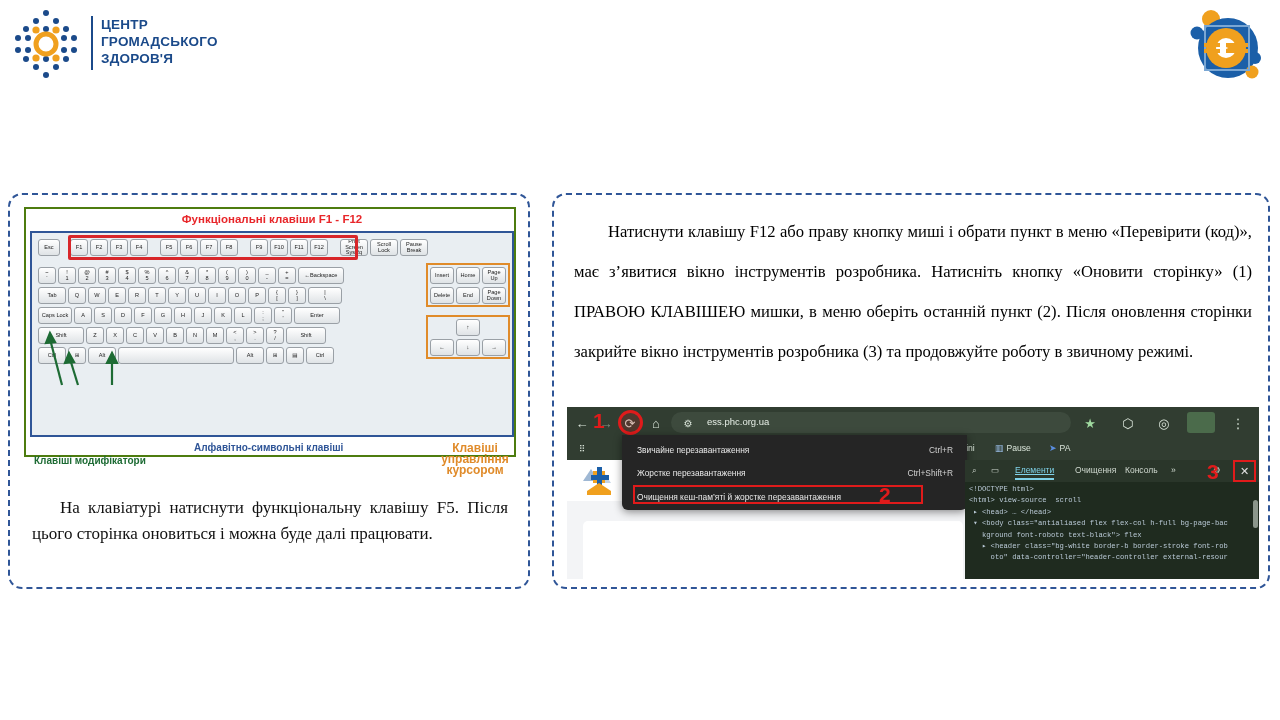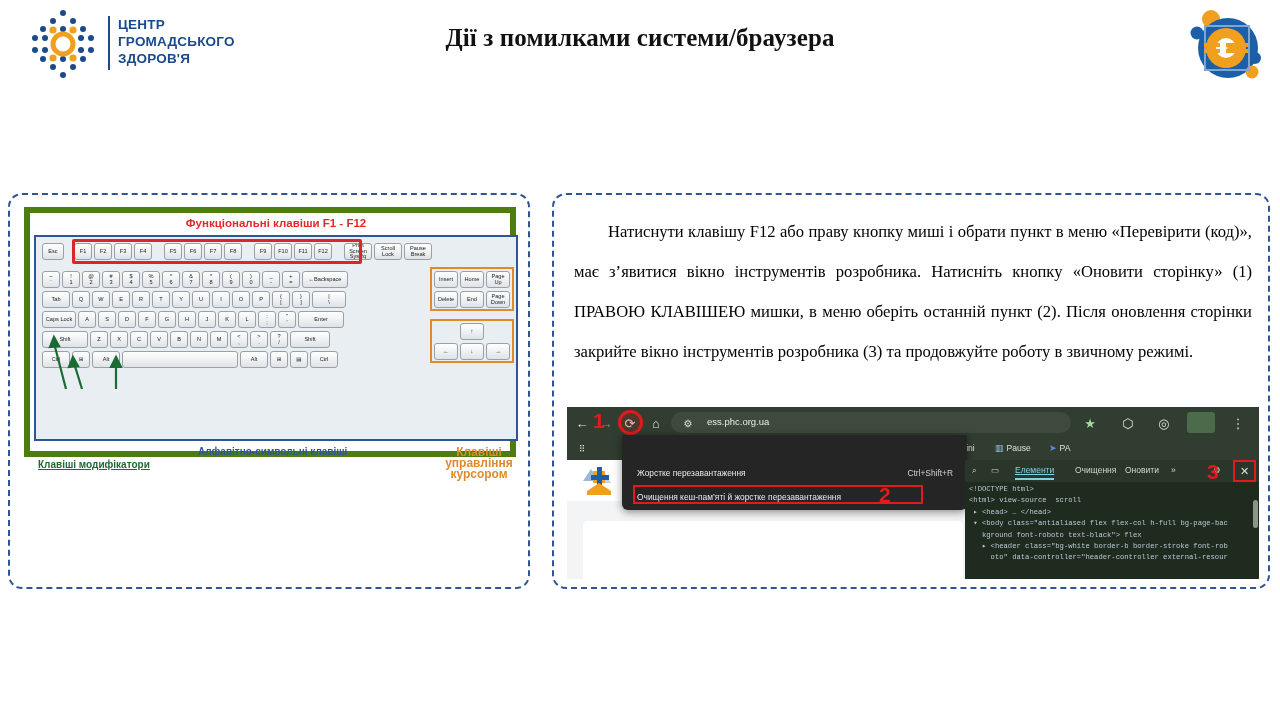--- a/index.html
+++ b/index.html
@@ -20,21 +20,21 @@
   }
 
   
   .header {
     position: absolute;
     left: 0; top: 0;
     width: 1280px; height: 95px;
   }
   .logo-left {
     position: absolute;
-    left: 24px; top: 8px;
+    left: 7px; top: 8px;
     width: 215px; height: 72px;
   }
   .logo-dots {
     position: absolute;
     left: 0; top: 0;
     width: 78px; height: 72px;
   }
   .logo-divider {
     position: absolute;
     left: 84px; top: 8px;
@@ -90,21 +90,21 @@
   }
   .panel-left  { left: 8px;   top: 193px; width: 522px; height: 396px; }
   .panel-right { left: 552px; top: 193px; width: 718px; height: 396px; }
 
   
   .kb-figure {
     position: absolute;
     left: 14px; top: 12px;
     width: 492px; height: 250px;
     background: #ffffff;
-    border: 6px solid #4d7c0f;
+    border: 2px solid #4d7c0f;
     box-sizing: border-box;
   }
   .kb-heading {
     position: absolute;
     left: 0; top: 4px;
     width: 492px;
     text-align: center;
     font-family: "Liberation Sans", sans-serif;
     font-weight: bold;
     font-size: 11.5px;
@@ -160,21 +160,21 @@
     box-sizing: border-box;
     pointer-events: none;
   }
   .kb-annot {
     position: absolute;
     font-family: "Liberation Sans", sans-serif;
     font-weight: bold;
     font-size: 10px;
   }
   .annot-blue   { color: #2f5597; }
-  .annot-green  { color: #1d6b34; text-decoration: underline; }
+  .annot-green  { color: #1d6b34; }
   .annot-orange { color: #e08b2a; text-align: center; line-height: 11px; }
 
   .left-caption {
     position: absolute;
     left: 22px; top: 300px;
     width: 476px;
     font-family: "Liberation Serif", serif;
     font-size: 17px;
     line-height: 26px;
     color: #111111;
@@ -447,21 +447,20 @@
         <circle cx="39" cy="36" r="10" fill="none" stroke="#f0a01e" stroke-width="5"></circle>
       </svg>
       <div class="logo-divider"></div>
       <div class="logo-text">
         <div>ЦЕНТР</div>
         <div>ГРОМАДСЬКОГО</div>
         <div>ЗДОРОВ'Я</div>
       </div>
     </div>
 
-    <div class="slide-title">Дії з помилками системи/браузера</div>
 
     <svg class="logo-right" viewBox="0 0 84 80">
       <circle cx="27" cy="13" r="9" fill="#f0a01e"></circle>
       <circle cx="44" cy="42" r="30" fill="#1b5fa8"></circle>
       <circle cx="13" cy="27" r="6.5" fill="#1b5fa8"></circle>
       <circle cx="71" cy="52" r="6" fill="#1b5fa8"></circle>
       <circle cx="68" cy="66" r="6.5" fill="#f0a01e"></circle>
       <rect x="21" y="20" width="44" height="44" fill="none" stroke="#7aa7d4" stroke-width="2"></rect>
       <circle cx="42" cy="42" r="20" fill="#f0a01e"></circle>
       <circle cx="42" cy="42" r="10" fill="#ffffff"></circle>
@@ -642,20 +641,21 @@
         </svg>
       </div>
 
       <div class="kb-annot annot-blue" style="left:168px; top:233px;">Алфавітно-символьні клавіші</div>
       <div class="kb-annot annot-green" style="left:8px; top:246px;">Клавіші модифікатори</div>
       <div class="kb-annot annot-orange" style="left:412px; top:234px; width:74px; white-space:pre-line; font-size:12px;">Клавіші
 управління
 курсором</div>
     </div>
 
+    <div class="left-caption">На клавіатурі натиснути функціональну клавішу F5. Після цього сторінка оновиться і можна буде далі працювати.</div>
   </div>
 
   <div class="panel panel-right">
 
     <div class="right-para">Натиснути клавішу F12 або праву кнопку миші і обрати пункт в меню «Перевірити (код)», має з’явитися вікно інструментів розробника. Натисніть кнопку «Оновити сторінку» (1) ПРАВОЮ КЛАВІШЕЮ мишки, в меню оберіть останній пункт (2). Після оновлення сторінки закрийте вікно інструментів розробника (3) та продовжуйте роботу в звичному режимі.</div>
 
     <div class="browser">
 
       <div class="br-toolbar"></div>
       <div class="br-icon" style="left:8px; top:9px; width:14px; height:14px;">←</div>
@@ -705,37 +705,41 @@
 Підт
 пор</div>
           <div class="avatar">КТ</div>
         </div>
         <div class="br-page-body">
           <div class="br-card"></div>
         </div>
       </div>
 
       <div class="ctx">
+        <div class="ctx-item" style="top:4px;">
+          <span class="ctx-label">Звичайне перезавантаження</span>
+          <span class="ctx-short">Ctrl+R</span>
+        </div>
         <div class="ctx-item" style="top:51px;">
           <span class="ctx-label">Очищення кеш-пам’яті й жорстке перезавантаження</span>
         </div>
         <div class="ctx-item" style="top:27px;">
           <span class="ctx-label">Жорстке перезавантаження</span>
           <span class="ctx-short">Ctrl+Shift+R</span>
         </div>
         <div class="ctx-hl"></div>
       </div>
 
       <div class="devtools">
         <div class="dt-tabbar"></div>
         <div class="dt-tab" style="left:7px; color:#cfd8cf;">⌕</div>
         <div class="dt-tab" style="left:26px; color:#cfd8cf;">▭</div>
         <div class="dt-tab active" style="left:50px;">Елементи</div>
         <div class="dt-tab" style="left:110px;">Очищення</div>
-        <div class="dt-tab" style="left:160px;">Оновити</div>
+        <div class="dt-tab" style="left:160px;">Консоль</div>
         <div class="dt-tab" style="left:206px;">»</div>
         <div class="dt-tab" style="left:248px;">⚙</div>
         <div class="dt-close">✕</div>
         <div class="dt-close-hl"></div>
         <div class="dt-code">&lt;!DOCTYPE html&gt;
 &lt;html&gt; view-source  scroll
  ▸ &lt;head&gt; … &lt;/head&gt;
  ▾ &lt;body class="antialiased flex flex-col h-full bg-page-bac
    kground font-roboto text-black"&gt; flex
    ▸ &lt;header class="bg-white border-b border-stroke font-rob

